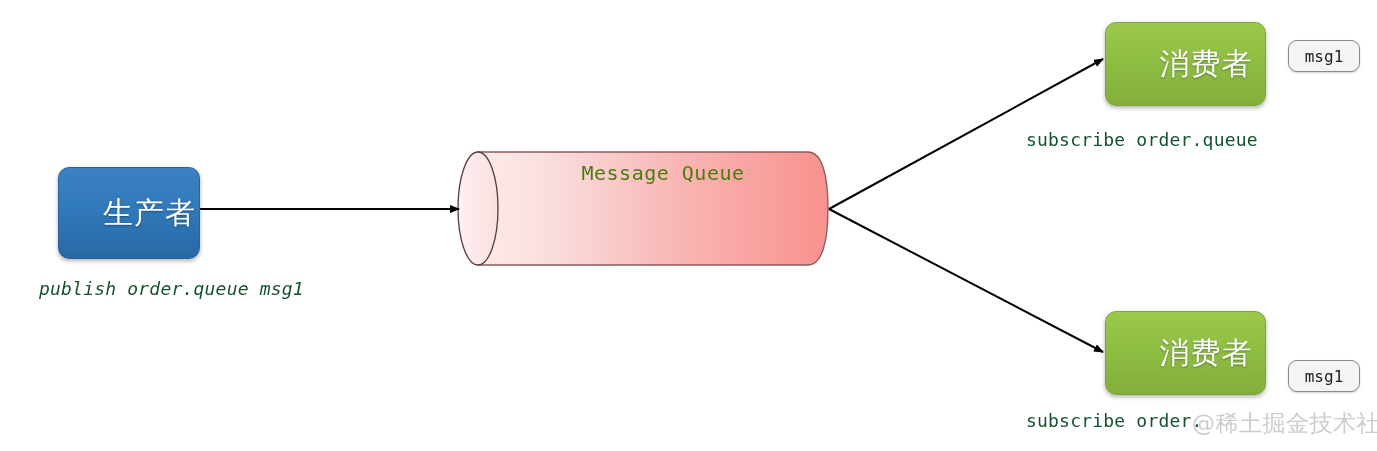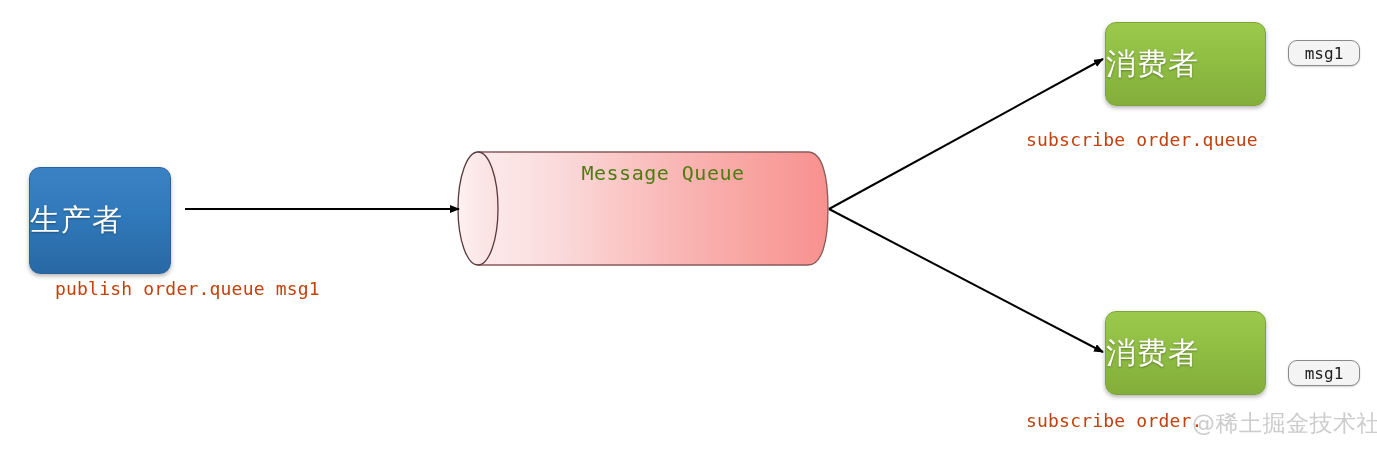--- a/index.html
+++ b/index.html
@@ -21,35 +21,36 @@
     position: absolute;
     left: 0;
     top: 0;
     width: 1377px;
     height: 451px;
   }
   .node-box {
     position: absolute;
     display: flex;
     align-items: center;
-    justify-content: flex-start;
+    justify-content: center;
     border-radius: 11px;
     color: #ffffff;
     font-family: Liberation Sans, sans-serif;
     font-size: 30px;
     letter-spacing: 1px;
     text-shadow: 0 1px 2px rgba(0,0,0,0.35);
     box-shadow: 0 2px 4px rgba(0,0,0,0.30);
     box-sizing: border-box;
+    padding-left: 41px;
   }
   .node-producer {
-    left: 29px;
+    left: 58px;
     top: 167px;
     width: 142px;
-    height: 107px;
+    height: 92px;
     background: linear-gradient(to bottom, #3b82c4 0%, #3079ba 45%, #2868a4 100%);
     border: 1px solid #2a6categories;
     border: 1px solid #2a639c;
   }
   .node-consumer {
     left: 1105px;
     width: 161px;
     height: 84px;
     background: linear-gradient(to bottom, #9bc94c 0%, #8fbe43 45%, #83ae3b 100%);
     border: 1px solid #7da439;
@@ -68,42 +69,42 @@
     color: #4d7c0f;
     letter-spacing: 0.5px;
   }
 
   .badge {
     position: absolute;
     display: flex;
     align-items: center;
     justify-content: center;
     width: 72px;
-    height: 26px;
+    height: 32px;
     border: 1.6px solid #8a8a8a;
     border-radius: 9px;
     background: #f4f4f4;
     font-family: "DejaVu Sans Mono", "Liberation Mono", monospace;
     font-size: 16px;
     color: #222222;
     box-shadow: 0 1px 2px rgba(0,0,0,0.18);
     box-sizing: border-box;
   }
   .badge-top { left: 1288px; top: 40px; }
   .badge-bottom { left: 1288px; top: 360px; }
 
   .cmd-label {
     position: absolute;
     font-family: "DejaVu Sans Mono", "Liberation Mono", monospace;
     font-size: 18px;
-    color: #c2410c;
+    color: #14532d;
     white-space: nowrap;
     letter-spacing: 0.2px;
   }
-  .cmd-publish   { left: 55px;   top: 278px; }
+  .cmd-publish   { left: 39px;   top: 278px; font-style: italic; }
   .cmd-subscribe { left: 1026px; top: 129px; }
   .cmd-psubscribe{ left: 1026px; top: 410px; }
 
   .watermark {
     position: absolute;
     left: 1192px;
     top: 408px;
     font-family: "DejaVu Sans", "Liberation Sans", sans-serif;
     font-size: 23px;
     color: #cccccc;

